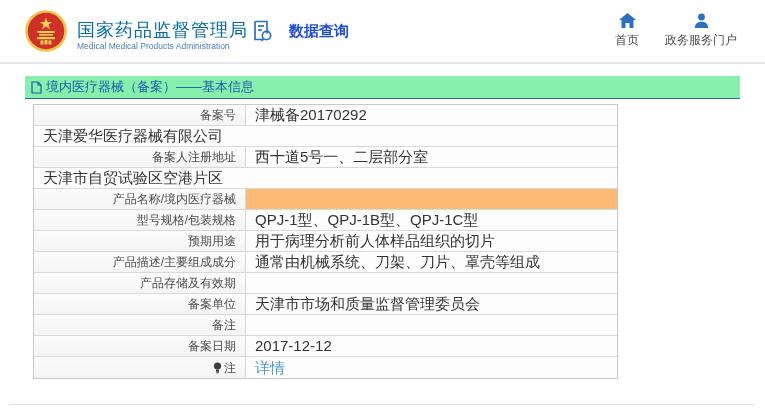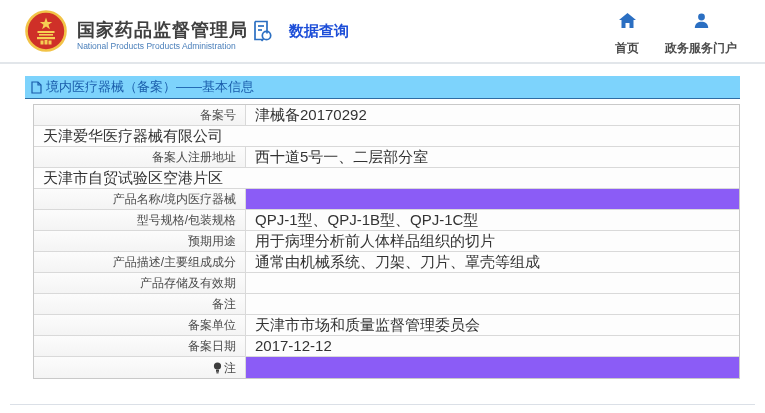--- a/index.html
+++ b/index.html
@@ -5,36 +5,36 @@
   * { margin:0; padding:0; box-sizing:border-box; }
   html,body { width:765px; height:413px; background:#fff; overflow:hidden;
     font-family:"Liberation Sans","DejaVu Sans",sans-serif; }
 
   
   .header { position:relative; height:64px; width:100%;
     border-bottom:2px solid #e2e6ea; background:#fff; }
   .logo-wrap { position:absolute; left:25px; top:9px; display:flex; align-items:center; }
   .emblem { width:42px; height:42px; flex:0 0 auto; }
   .org-text { margin-left:10px; }
-  .org-cn { font-size:18px; font-weight:bold; color:#404040; letter-spacing:1px; line-height:22px;margin-top:10px; }
+  .org-cn { font-size:18px; font-weight:normal; color:#0369a1; letter-spacing:1px; line-height:22px;margin-top:10px; }
   .org-en { font-size:8.5px; color:#4a7fba; line-height:11px; }
   .module { position:absolute; left:252px; top:19px; display:flex; align-items:center; }
   .module-label { font-size:15px; font-weight:600; color:#1d4ed8; margin-left:15px; }
   .nav-right { position:absolute; right:28px; top:13px; display:flex; gap:26px; }
   .nav-item { display:flex; flex-direction:column; align-items:center; cursor:pointer; }
-  .nav-item .lbl { font-size:12px; color:#4a4a4a; margin-top:12px;font-weight:bold; }
+  .nav-item .lbl { font-size:12px; color:#4a4a4a; margin-top:4px; }
 
   
   .content { margin:12px 25px 0 25px; }
-  .section-bar { height:23px; background:#7dd3fc; border-bottom:1px solid #2e6da4;
+  .section-bar { height:23px; background:#86efac; border-bottom:1px solid #2e6da4;
     display:flex; align-items:center; padding-left:6px; }
   .section-title { font-size:13px; color:#1a5dab; margin-left:4px; }
 
   
-  .info-table { margin:5px 0 0 8px; width:707px; border:1px solid #c9c9c9; background:#8b5cf6; }
+  .info-table { margin:5px 0 0 8px; width:585px; border:1px solid #c9c9c9; background:#fdba74; }
   .row { display:flex; height:21px; border-bottom:1px solid #d9d9d9; }
   .row:last-child { border-bottom:none; }
   .cell-label { width:212px; flex:0 0 auto; background:linear-gradient(#fcfcfc,#f4f4f4);
     border-right:1px solid #d9d9d9; text-align:right; padding-right:9px;
     font-size:12px; color:#4a4a4a; line-height:20px;
     display:flex; justify-content:flex-end; align-items:center; gap:2px; }
   .cell-value { flex:1; padding-left:9px; font-size:15px; color:#333;
     line-height:20px; background:#fdfdfd; display:flex; align-items:center; }
   .cell-value a { color:#4a9bd5; text-decoration:none; }
 
@@ -55,21 +55,21 @@
         <rect x="12.5" y="21" width="17" height="2" fill="#f6cf53"></rect>
         <rect x="14" y="24" width="14" height="1.6" fill="#f6cf53"></rect>
         <rect x="12" y="27" width="18" height="2.2" fill="#f6cf53"></rect>
         <rect x="15.5" y="30.5" width="3" height="4" fill="#f6cf53"></rect>
         <rect x="23.5" y="30.5" width="3" height="4" fill="#f6cf53"></rect>
         <rect x="19.5" y="30" width="3" height="4.5" fill="#f6cf53"></rect>
       </svg>
     </span>
     <div class="org-text">
       <div class="org-cn">国家药品监督管理局</div>
-      <div class="org-en">National Products Products Administration</div>
+      <div class="org-en">Medical Medical Products Administration</div>
     </div>
   </div>
 
   <div class="module">
     <span class="ico">
       <svg width="22" height="24" viewBox="0 0 22 24" fill="none" stroke="#2b6fc2" stroke-width="1.7">
         <path d="M3 2.5 h12 v12" fill="none"></path>
         <path d="M3 2.5 v18 h8" fill="none"></path>
         <line x1="6" y1="7" x2="12" y2="7"></line>
         <line x1="6" y1="11" x2="10" y2="11"></line>
@@ -140,39 +140,42 @@
       </div>
     <div class="row">
         <div class="cell-label">产品描述/主要组成成分</div>
         <div class="cell-value">通常由机械系统、刀架、刀片、罩壳等组成</div>
       </div>
     <div class="row">
         <div class="cell-label">产品存储及有效期</div>
         <div class="cell-value"></div>
       </div>
     <div class="row">
+        <div class="cell-label">备案单位</div>
+        <div class="cell-value">天津市市场和质量监督管理委员会</div>
+      </div>
+    <div class="row">
         <div class="cell-label">备注</div>
         <div class="cell-value"></div>
-      </div>
-    <div class="row">
-        <div class="cell-label">备案单位</div>
-        <div class="cell-value">天津市市场和质量监督管理委员会</div>
       </div>
     <div class="row">
         <div class="cell-label">备案日期</div>
         <div class="cell-value">2017-12-12</div>
       </div>
     <div class="row">
       <div class="cell-label">
         <span class="ico">
           <svg width="9" height="12" viewBox="0 0 9 12">
             <circle cx="4.5" cy="4" r="3.6" fill="#3c3c3c"></circle>
             <rect x="3" y="7.6" width="3" height="2.2" fill="#3c3c3c"></rect>
             <rect x="3.4" y="10.2" width="2.2" height="1.2" fill="#3c3c3c"></rect>
           </svg>
         </span>
         <span>注</span>
       </div>
+      <div class="cell-value">
+        <a href="#">详情</a>
+      </div>
     </div>
   </div>
 </div>
 
 <div class="bottom-line"></div>
 
 </body></html>

